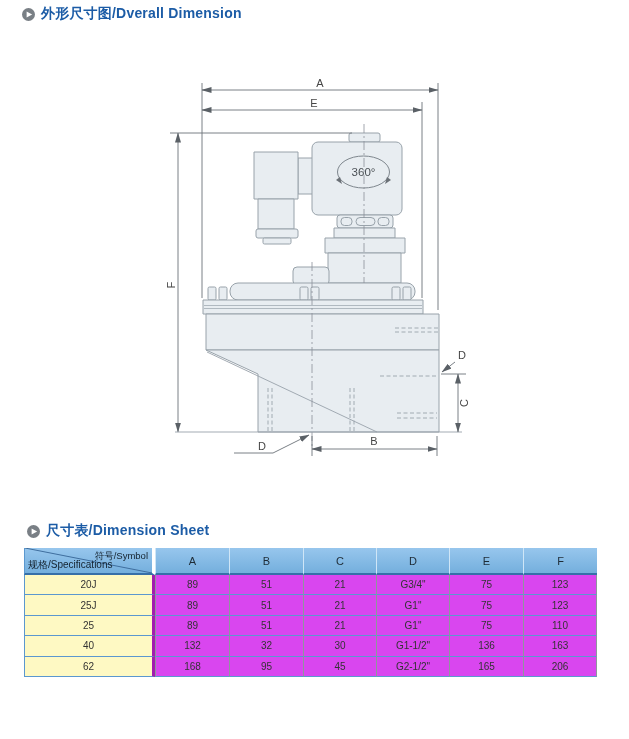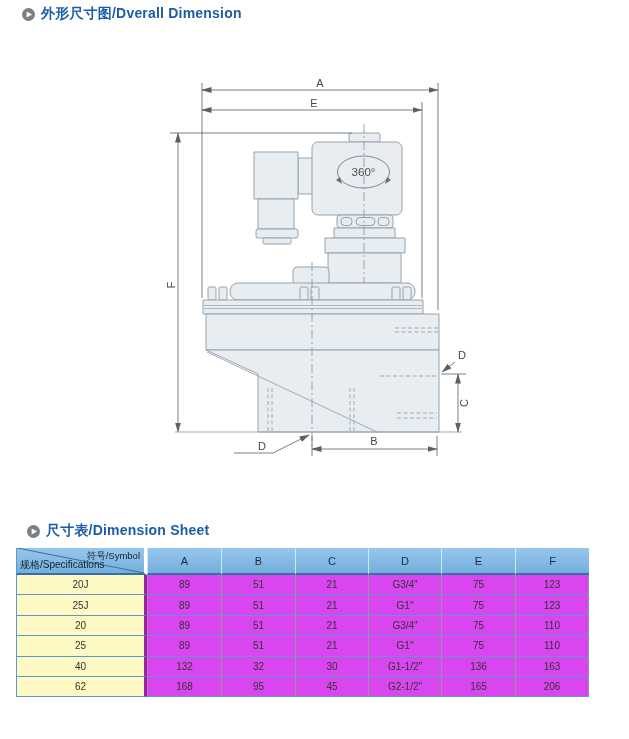--- a/index.html
+++ b/index.html
@@ -13,21 +13,21 @@
   }
   .t1{left:22px;top:5px;}
   .t2{left:27px;top:522px;}
   .bullet{width:13px;height:13px;flex:0 0 13px;}
   
   .drawing{position:absolute;left:0;top:0;width:629px;height:505px;}
   .dim-label{font-size:11px;fill:#454545;font-family:"Liberation Sans","DejaVu Sans",sans-serif;}
   .rot-label{font-size:11.5px;fill:#4a5055;font-family:"Liberation Sans","DejaVu Sans",sans-serif;}
   
   table.dims{
-    position:absolute;left:16px;top:548px;width:573px;
+    position:absolute;left:24px;top:548px;width:573px;
     border-collapse:separate;border-spacing:0;table-layout:fixed;
     font-size:10px;color:#333;
   }
   table.dims th,table.dims td{padding:0;text-align:center;vertical-align:middle;font-weight:normal;}
   th.hcell{
     height:25px;background:linear-gradient(180deg,#97c6ed 0%,#74afdd 100%);
     color:#1e2b36;font-size:11px;border-bottom:2px solid #366fa8;border-left:1px solid #cfe6f7;
   }
   th.corner{
     position:relative;background:linear-gradient(180deg,#97c6ed 0%,#74afdd 100%);
@@ -228,29 +228,20 @@
   <tr>
     <td class="spec">25J</td>
     <td class="val">89</td>
     <td class="val">51</td>
     <td class="val">21</td>
     <td class="val">G1"</td>
     <td class="val">75</td>
     <td class="val last">123</td>
   </tr>
 
-  <tr>
-    <td class="spec">20</td>
-    <td class="val">89</td>
-    <td class="val">51</td>
-    <td class="val">21</td>
-    <td class="val">G3/4"</td>
-    <td class="val">75</td>
-    <td class="val last">110</td>
-  </tr>
 
   <tr>
     <td class="spec">25</td>
     <td class="val">89</td>
     <td class="val">51</td>
     <td class="val">21</td>
     <td class="val">G1"</td>
     <td class="val">75</td>
     <td class="val last">110</td>
   </tr>

